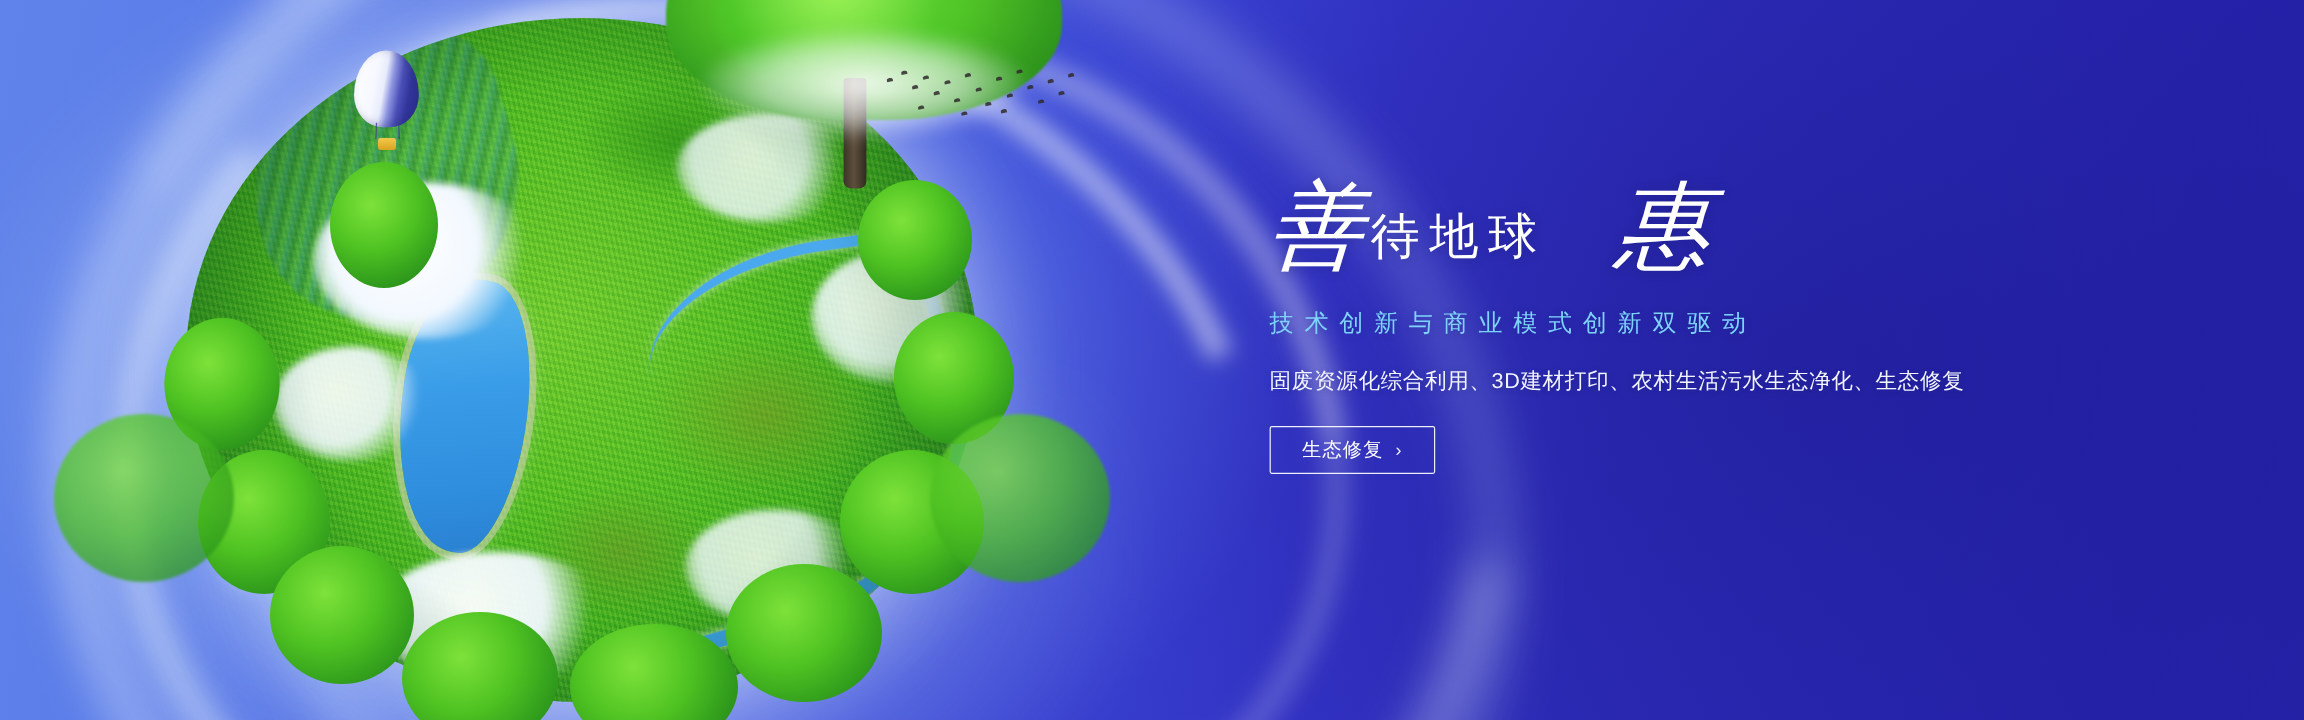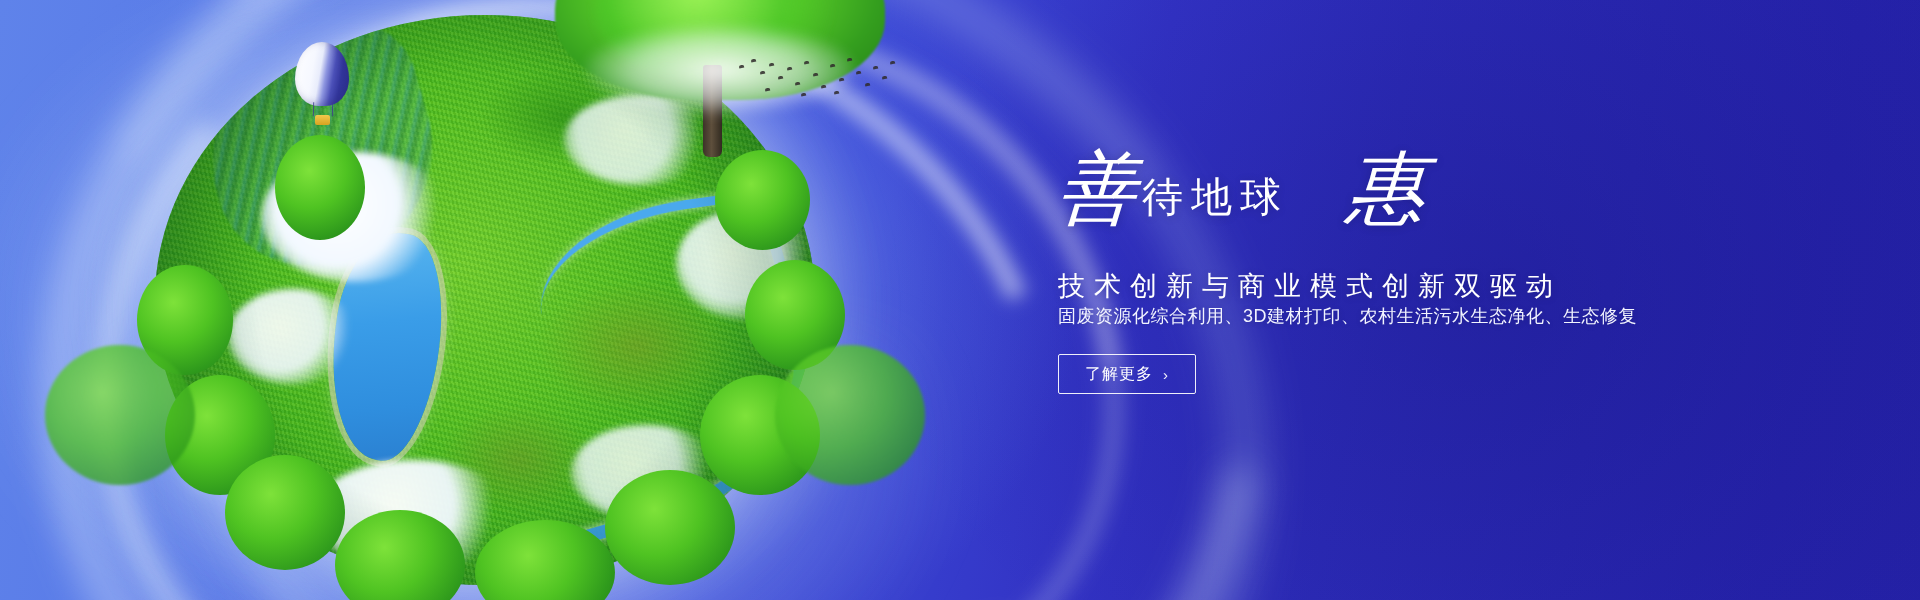--- a/index.html
+++ b/index.html
@@ -280,29 +280,30 @@
     font-size: 41px;
     line-height: 1;
     font-weight: 400;
     letter-spacing: 8px;
     position: relative;
     top: -4px;
   }
   .hl-gap { width: 58px; }
 
   .subtitle {
-    margin-top: 40px;
-    color: #ffffff;
-    font-size: 27px;
+    margin-top: 28px;
+    color: #7dd3fc;
+    font-size: 20px;
     letter-spacing: 9px;
     white-space: nowrap;
     font-weight: 400;
     text-shadow: 0 1px 8px rgba(0,0,0,0.16);
   }
   .desc {
+    margin-top: 22px;
     color: #f2f4ff;
     font-size: 18px;
     letter-spacing: 0.5px;
     white-space: nowrap;
     text-shadow: 0 1px 6px rgba(0,0,0,0.16);
   }
   .cta {
     margin-top: 26px;
     display: inline-flex;
     align-items: center;
@@ -425,18 +426,18 @@
       <span class="hl-group">
         <span class="hl-big">惠</span>
       </span>
     </div>
 
     <div class="subtitle">技术创新与商业模式创新双驱动</div>
 
     <div class="desc">固废资源化综合利用、3D建材打印、农村生活污水生态净化、生态修复</div>
 
     <div class="cta">
-      <span>了解更多</span>
+      <span>生态修复</span>
       <span class="chev">›</span>
     </div>
 
   </div>
 </div>
 
 </body></html>

